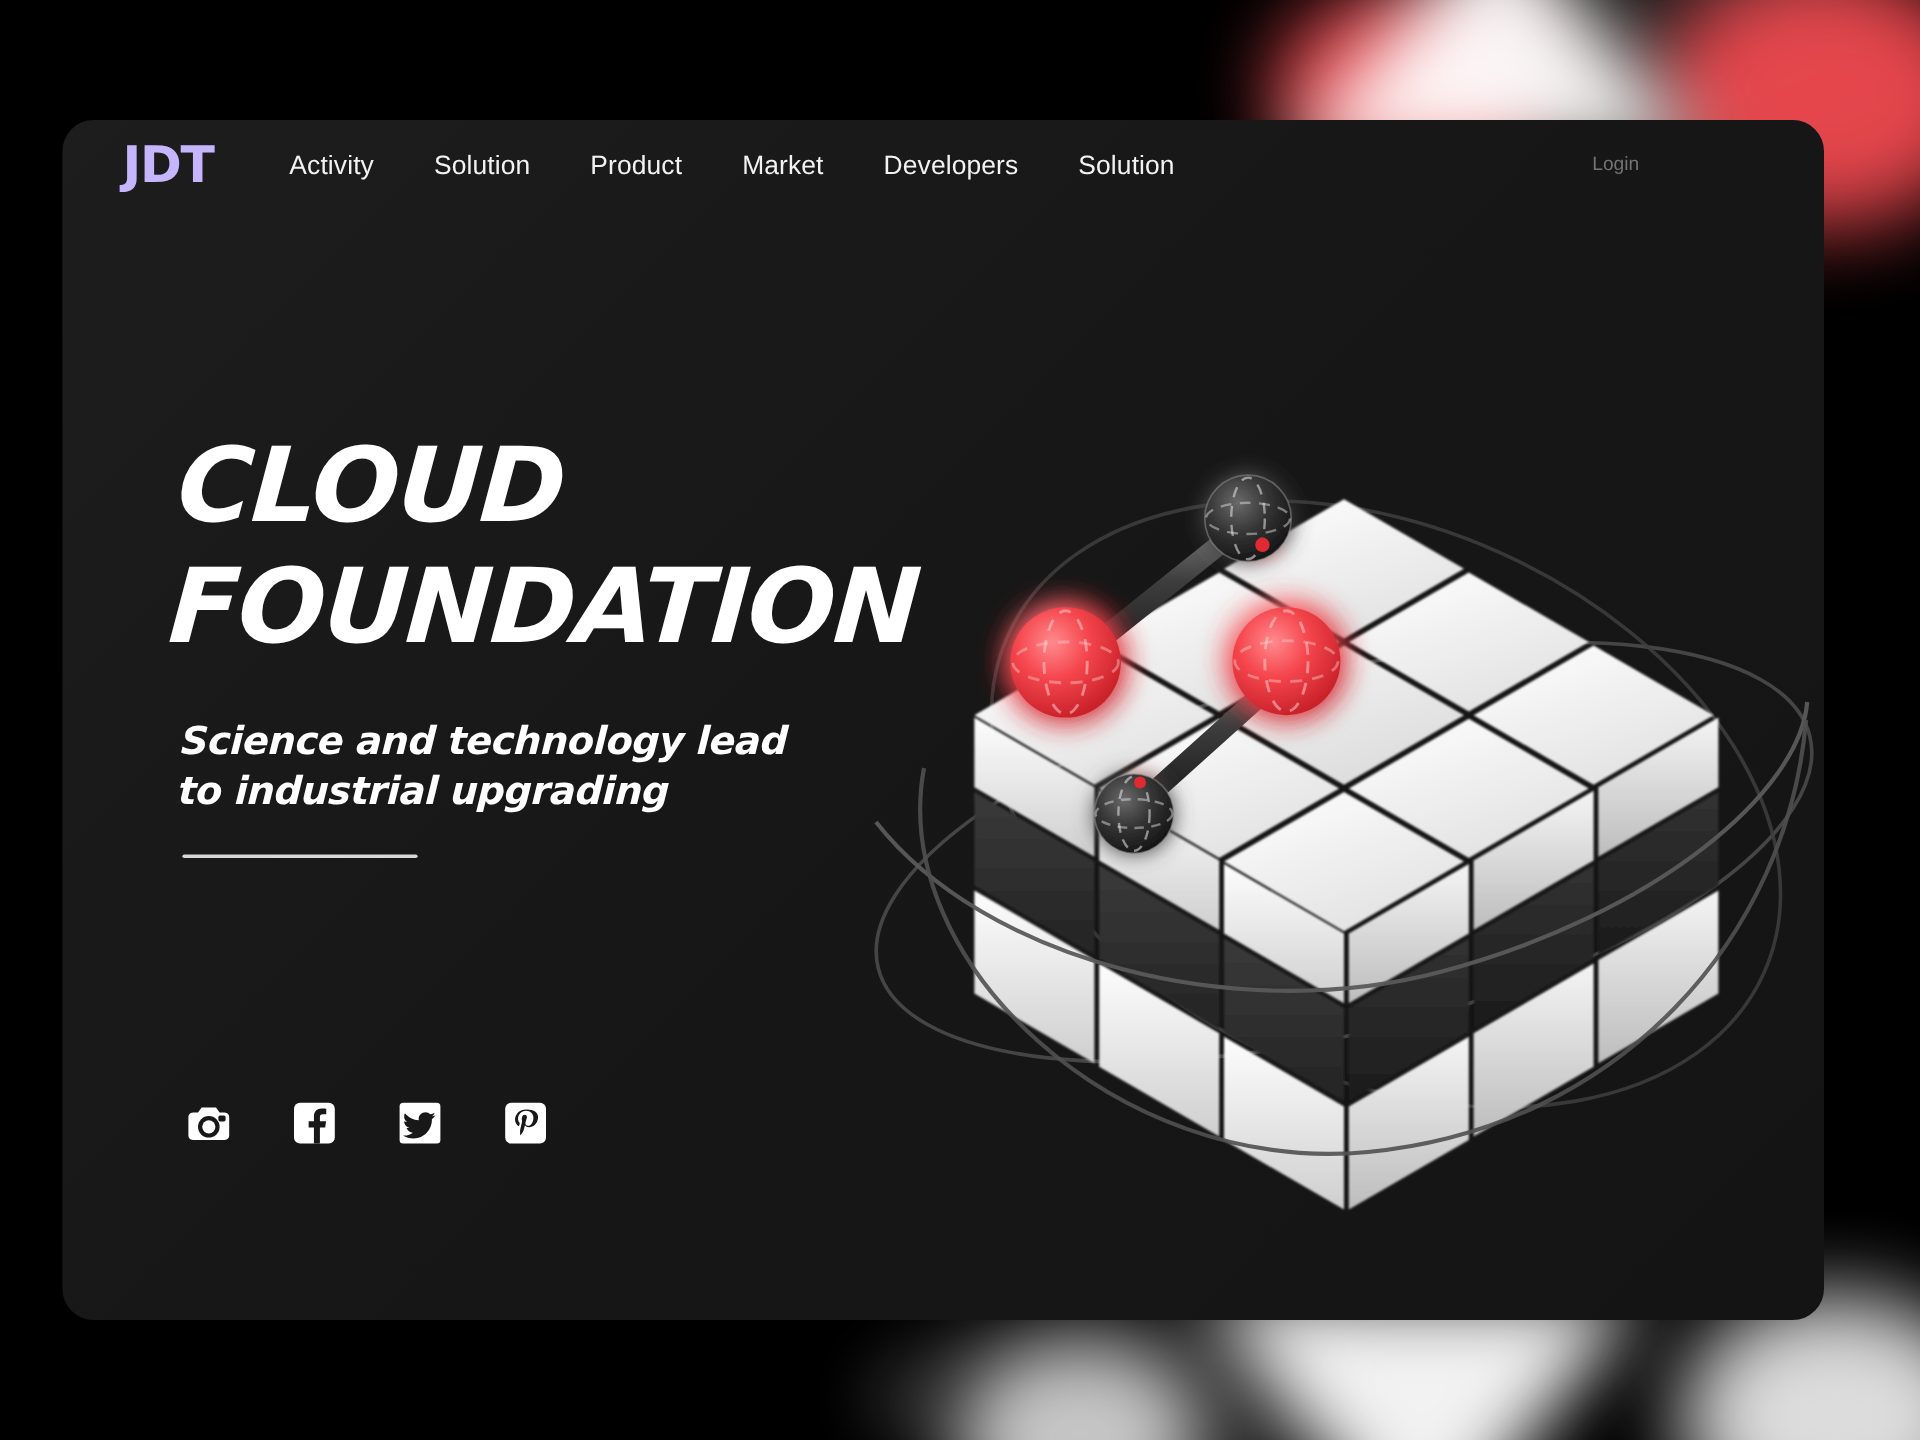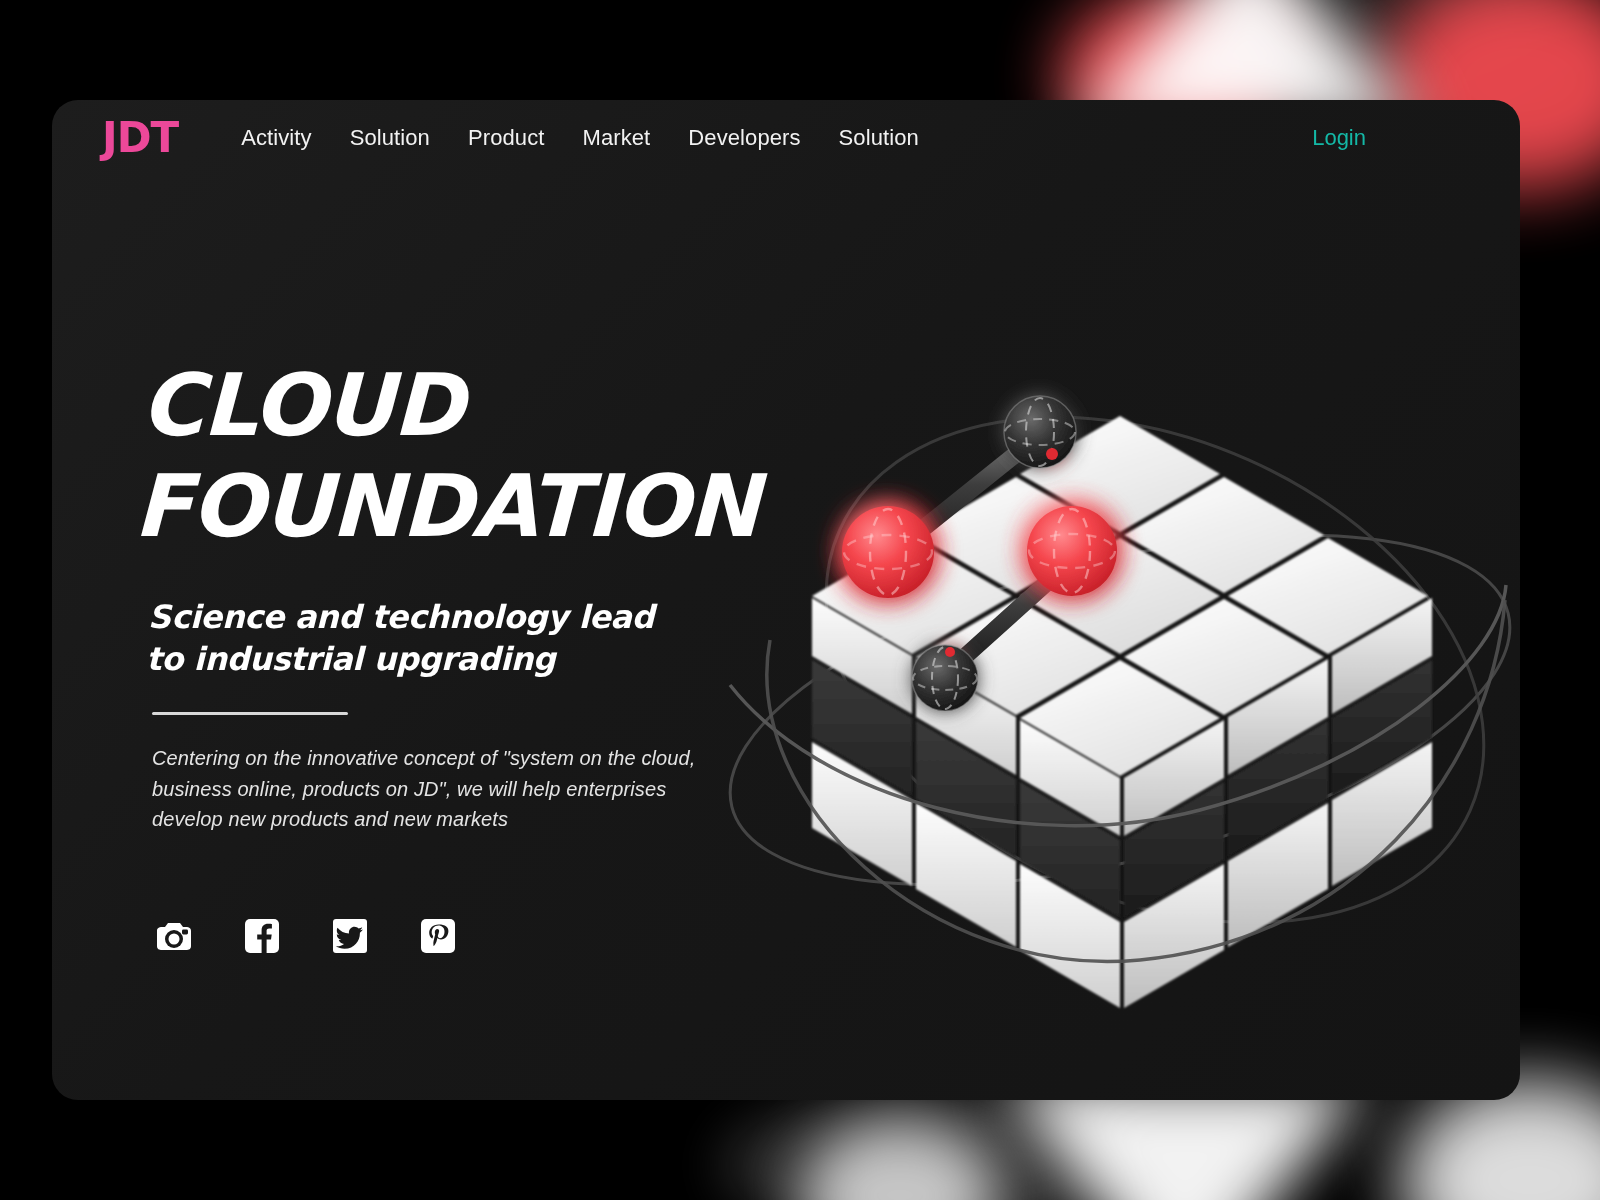--- a/index.html
+++ b/index.html
@@ -82,35 +82,35 @@
   }
 
   
   .nav {
     position:absolute;
     left:102px; top:112px;
     width:1268px; height:52px;
     display:flex; align-items:center;
   }
   .logo {
-    font-size:42px; font-weight:700; color:#ec4899;
+    font-size:42px; font-weight:700; color:#c4b5fd;
     letter-spacing:-1px; line-height:1;
     font-family:"DejaVu Sans", sans-serif;
     margin-right:44px;
     user-select:none;
   }
-  .nav-links { display:flex; align-items:center; gap:0; }
+  .nav-links { display:flex; align-items:center; gap:12px; }
   .nav-link {
     color:#f2f2f2; font-size:22px; font-weight:400;
     padding:6px 19px; cursor:pointer; white-space:nowrap;
     letter-spacing:.1px;
   }
   .nav-right { margin-left:auto; }
   .login-link {
-    color:#14b8a6; font-size:22px; font-weight:400;
+    color:#737373; font-size:16px; font-weight:400;
     cursor:pointer; padding:6px 4px; white-space:nowrap;
   }
 
   
   .hero {
     position:absolute;
     left:152px; top:355px;
     width:680px;
     z-index:4;
   }
@@ -377,21 +377,20 @@
     <span class="l2">FOUNDATION</span>
   </h1>
 
   <h2 class="hero-sub">
     <span>Science and technology lead</span><br>
     <span>to industrial upgrading</span>
   </h2>
 
   <div class="divider"></div>
 
-  <p class="hero-body">Centering on the innovative concept of "system on the cloud, business online, products on JD", we will help enterprises develop new products and new markets</p>
 </div>
 
 <div class="socials">
 
   <svg class="social" viewBox="0 0 44 44" xmlns="http://www.w3.org/2000/svg">
     <path d="M5 17 C5 14 7 13 10 13 L13 13 L16 9 L28 9 L31 13 L34 13 C37 13 39 14 39 17 L39 32 C39 35 37 36 34 36 L10 36 C7 36 5 35 5 32 Z" fill="#ffffff"></path>
     <circle cx="22" cy="25" r="9" fill="#181818"></circle>
     <circle cx="22" cy="25" r="5.5" fill="#ffffff"></circle>
     <rect x="30" y="15.5" width="6" height="5" rx="1.4" fill="#181818"></rect>
   </svg>

